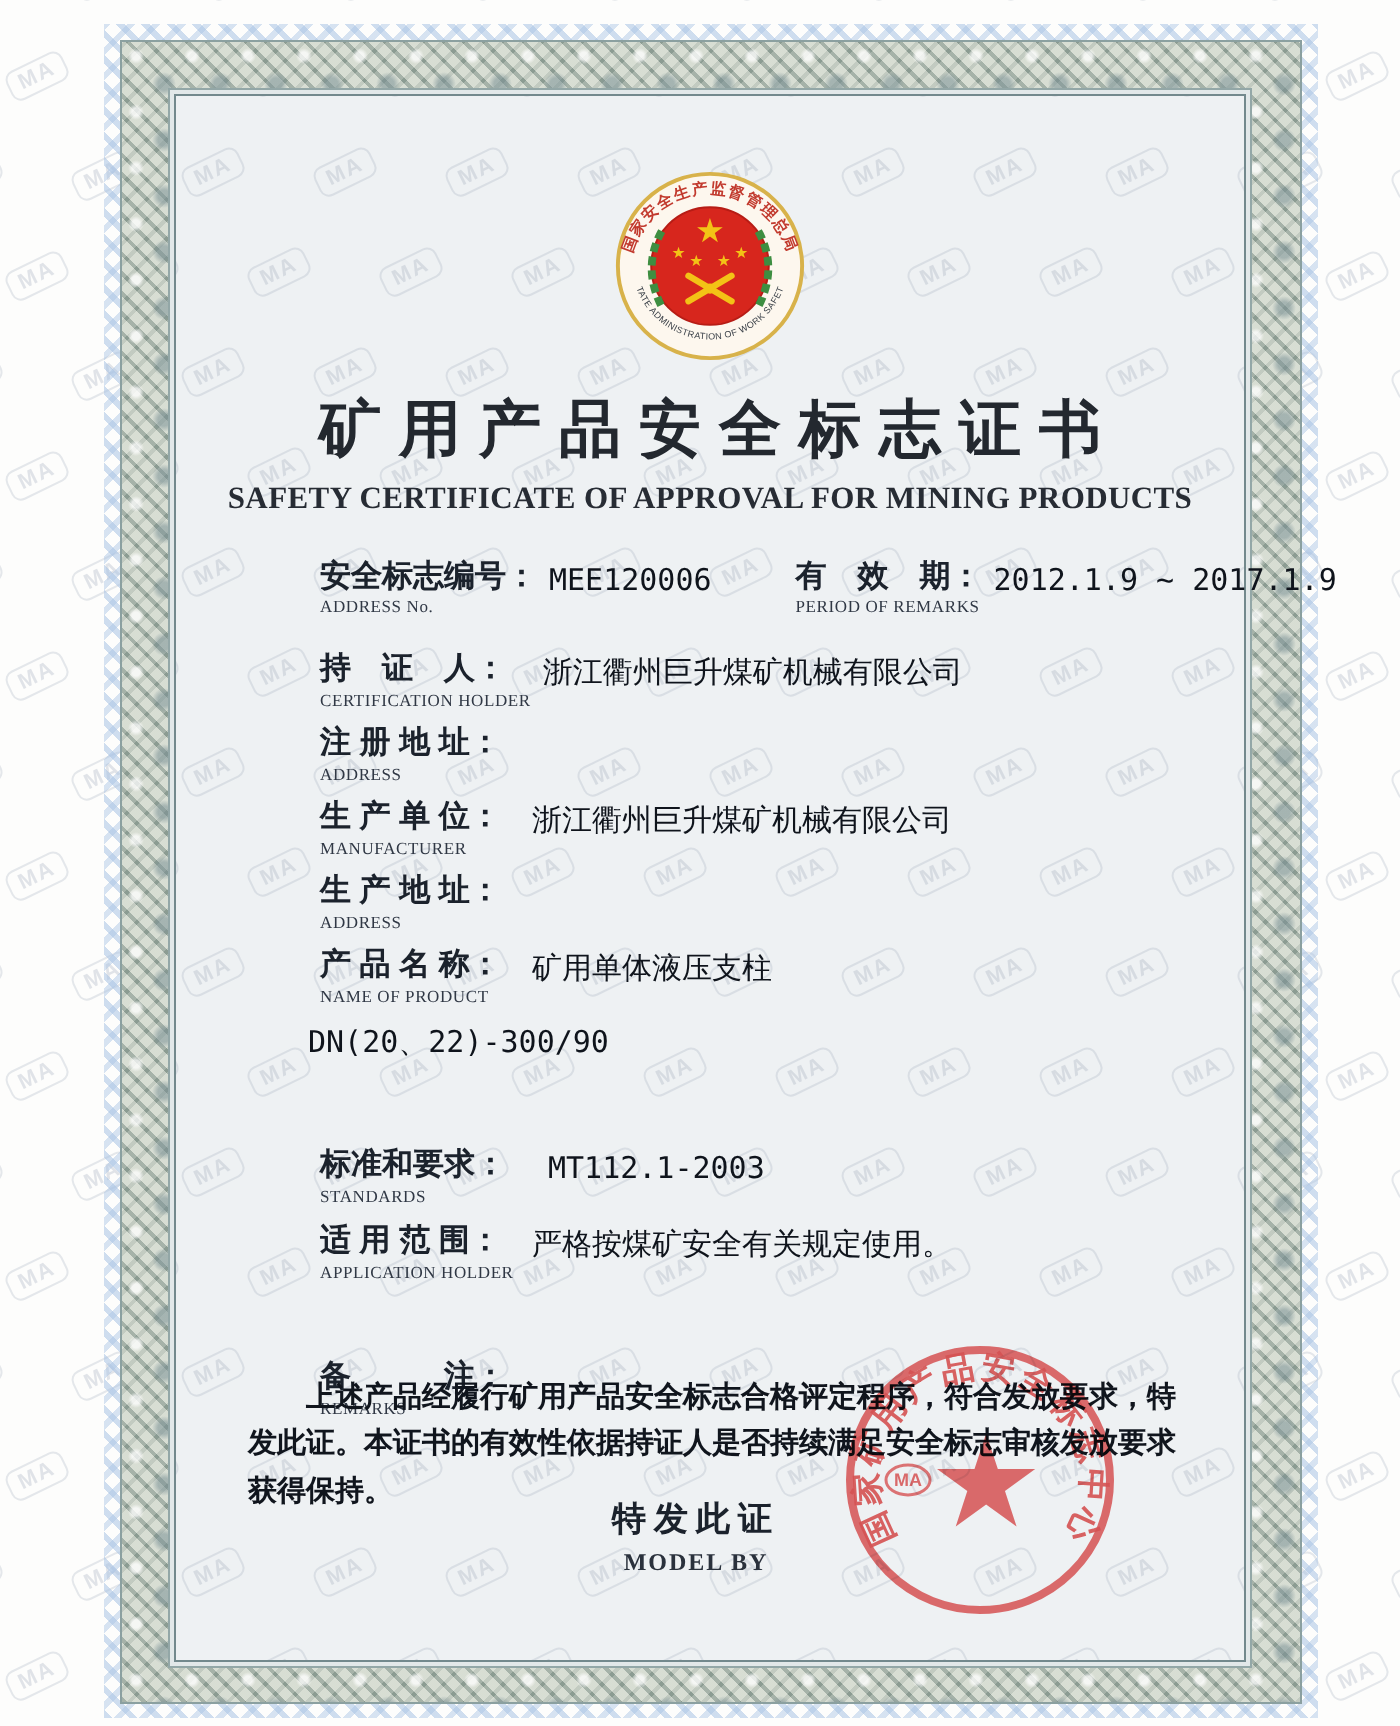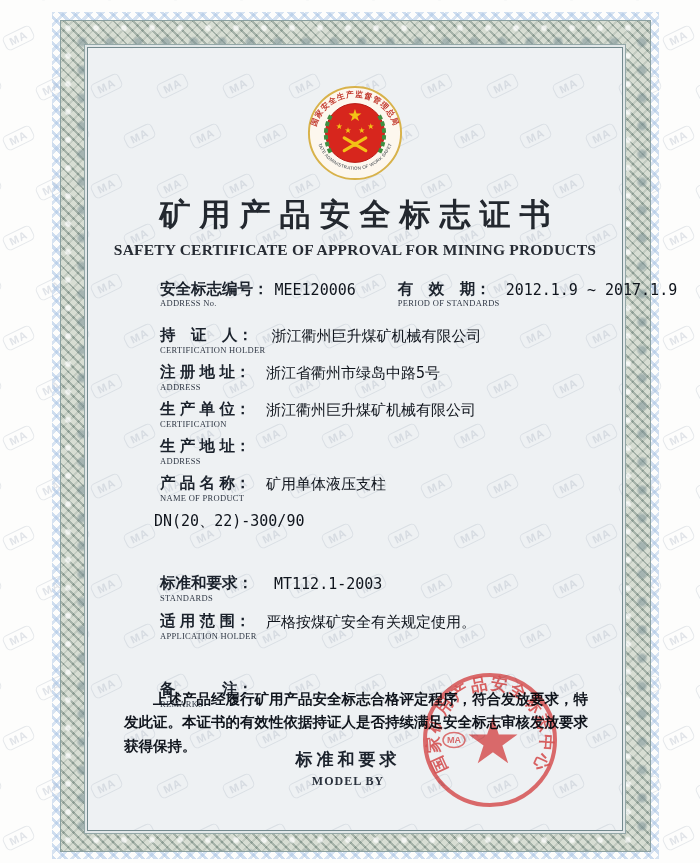--- a/index.html
+++ b/index.html
@@ -488,43 +488,42 @@
       <div class="title-en">SAFETY CERTIFICATE OF APPROVAL FOR MINING PRODUCTS</div>
 
       <div class="frow" style="top:232px;">
         <div class="lab">
           <div class="zh">安全标志编号：</div>
           <div class="en">ADDRESS No.</div>
         </div>
         <div class="val">MEE120006</div>
         <div class="lab" style="margin-left:42px;">
           <div class="zh">有　效　期：</div>
-          <div class="en">PERIOD OF STANDARDS</div>
+          <div class="en">PERIOD OF REMARKS</div>
         </div>
         <div class="val">2012.1.9 ~ 2017.1.9</div>
       </div>
 
       <div class="frow" style="top:278px;">
         <div class="lab lab-w">
           <div class="zh">持　证　人：</div>
           <div class="en">CERTIFICATION HOLDER</div>
         </div>
         <div class="val">浙江衢州巨升煤矿机械有限公司</div>
       </div>
       <div class="frow" style="top:315px;">
         <div class="lab lab-w">
           <div class="zh">注 册 地 址：</div>
           <div class="en">ADDRESS</div>
         </div>
-        <div class="val">浙江省衢州市绿岛中路5号</div>
       </div>
       <div class="frow" style="top:352px;">
         <div class="lab lab-w">
           <div class="zh">生 产 单 位：</div>
-          <div class="en">CERTIFICATION</div>
+          <div class="en">MANUFACTURER</div>
         </div>
         <div class="val">浙江衢州巨升煤矿机械有限公司</div>
       </div>
       <div class="frow" style="top:389px;">
         <div class="lab lab-w">
           <div class="zh">生 产 地 址：</div>
           <div class="en">ADDRESS</div>
         </div>
       </div>
       <div class="frow" style="top:426px;">
@@ -555,21 +554,21 @@
       <div class="frow" style="top:632px;gap:42px;">
         <div class="lab lab-w">
           <div class="zh">备　　　注：</div>
           <div class="en">REMARKS</div>
         </div>
       </div>
 
       <div class="statement">上述产品经履行矿用产品安全标志合格评定程序，符合发放要求，特发此证。本证书的有效性依据持证人是否持续满足安全标志审核发放要求获得保持。</div>
 
       <div class="issued">
-        <div class="zh">标准和要求</div>
+        <div class="zh">特发此证</div>
         <div class="en">MODEL BY</div>
       </div>
 
 
       <svg class="stamp" viewBox="0 0 152 152">
         <defs>
           <path id="sealRing" d="M76,127 a51,51 0 1 1 0.01,0"></path>
         </defs>
         <circle cx="76" cy="76" r="65" fill="none" stroke="#e34848" stroke-width="4" opacity=".85"></circle>
         <text font-size="16.5" font-weight="bold" fill="#e34848" letter-spacing="2" opacity=".9">

